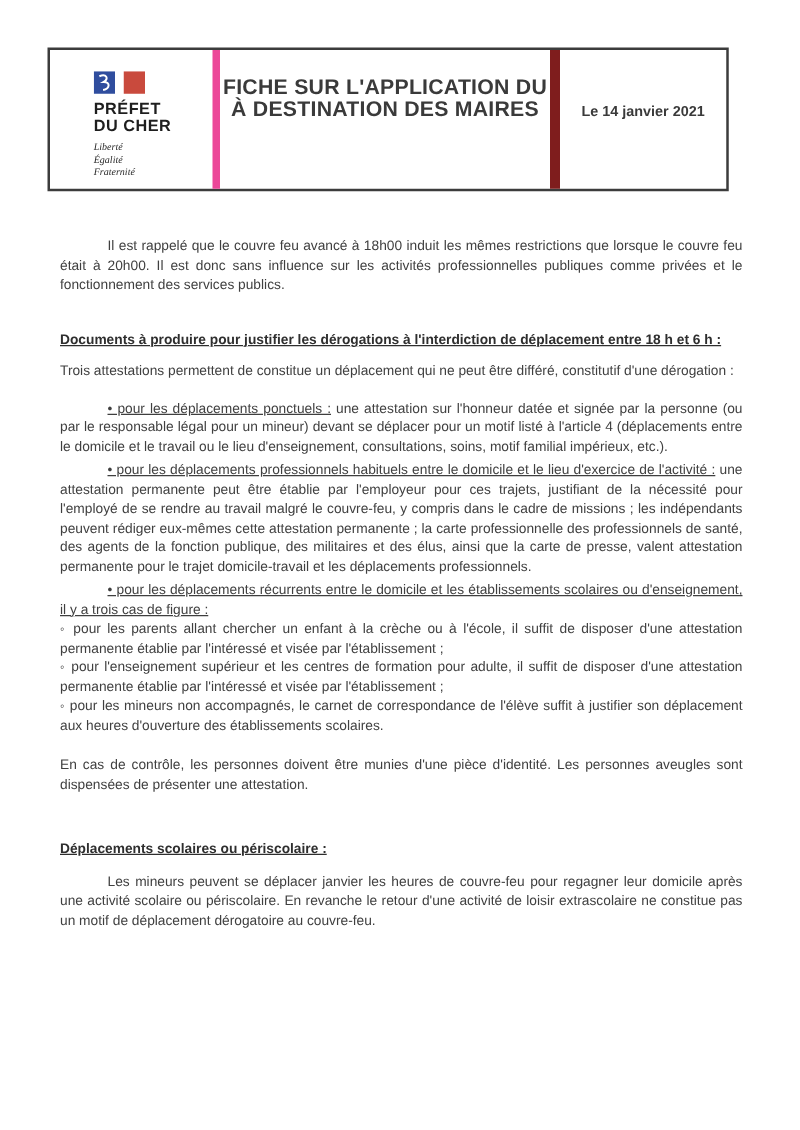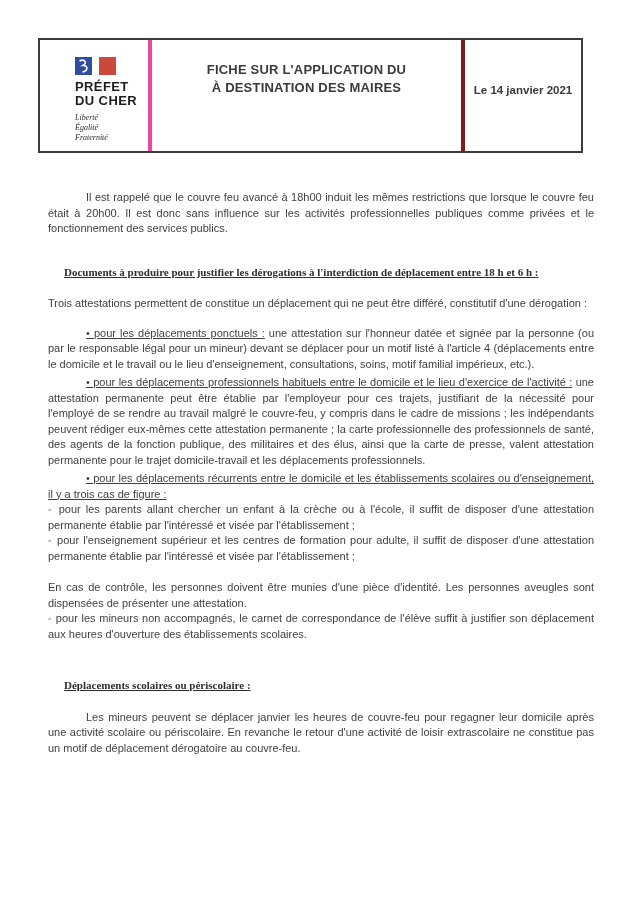--- a/index.html
+++ b/index.html
@@ -14,76 +14,75 @@
   .header-table{
     position:absolute;left:38px;top:38px;
     width:545px;height:115px;
     border:2px solid #3c3c3c;
     box-sizing:border-box;
     display:flex;
     background:#fff;
   }
   .cell{box-sizing:border-box;}
   .cell-logo{
-    width:112px;
-    border-right:4px solid #ec4899;
+    width:136px;
+    border-right:6px solid #ec4899;
     padding:17px 0 0 35px;
   }
   .flag{display:block;margin-bottom:4px;}
   .prefet-name{
     font-weight:bold;
     font-size:13px;
     line-height:14px;
     letter-spacing:.4px;
     color:#1e1e1e;
   }
   .motto{
     margin-top:5px;
     font-family:"Liberation Serif", serif;
     font-style:italic;
     font-size:8px;
     line-height:10px;
     color:#2a2a2a;
   }
   .cell-title{
     flex:1;
-    border-right:4px solid #7f1d1d;
+    border-right:8px solid #7f1d1d;
     text-align:center;
     padding-top:21px;
     font-weight:bold;
-    font-size:13px;
+    font-size:17px;
     line-height:18px;
     letter-spacing:.2px;
     color:#3a3a3a;
   }
   .cell-date{
-    width:116px;
+    width:133px;
     display:flex;align-items:center;justify-content:center;
     font-weight:bold;
     font-size:11.5px;
     color:#3a3a3a;
     padding-bottom:12px;
   }
   
   .doc-body{
     position:absolute;left:48px;top:190px;width:546px;
     font-size:11px;
     line-height:15.5px;
     color:#3f3f3f;
     text-align:justify;
   }
   .para{margin:0;}
   .indent{text-indent:38px;}
   .u{text-decoration:underline;}
   .heading{
-    margin:16px;
+    margin:0;
     font-weight:bold;
     color:#2e2e2e;
     text-decoration:underline;
-    font-family:Liberation Serif, serif;
   }
   .mt-28{margin-top:28px;}
   .mt-10{margin-top:10px;}
   .mt-14{margin-top:14px;}
   .mt-3{margin-top:3px;}
   .mt-7{margin-top:7px;}
   .mt-16{margin-top:16px;}
   .mt-36{margin-top:36px;}
   .mt-11{margin-top:11px;}
   .subbullet{margin:0;}
@@ -134,22 +133,22 @@
     <p class="para indent mt-14"><span class="u">• pour les déplacements ponctuels :</span><span> une attestation sur l'honneur datée et signée par la personne (ou par le responsable légal pour un mineur) devant se déplacer pour un motif listé à l'article 4 (déplacements entre le domicile et le travail ou le lieu d'enseignement, consultations, soins, motif familial impérieux, etc.).</span></p>
 
     <p class="para indent mt-3"><span class="u">• pour les déplacements professionnels habituels entre le domicile et le lieu d'exercice de l'activité :</span><span> une attestation permanente peut être établie par l'employeur pour ces trajets, justifiant de la nécessité pour l'employé de se rendre au travail malgré le couvre-feu, y compris dans le cadre de missions ; les indépendants peuvent rédiger eux-mêmes cette attestation permanente ; la carte professionnelle des professionnels de santé, des agents de la fonction publique, des militaires et des élus, ainsi que la carte de presse, valent attestation permanente pour le trajet domicile-travail et les déplacements professionnels.</span></p>
 
     <p class="para indent mt-3"><span class="u">• pour les déplacements récurrents entre le domicile et les établissements scolaires ou d'enseignement, il y a trois cas de figure :</span><span></span></p>
 
     <p class="para subbullet mt-7"><span class="sub-marker">◦</span> <span>pour les parents allant chercher un enfant à la crèche ou à l'école, il suffit de disposer d'une attestation permanente établie par l'intéressé et visée par l'établissement ;</span></p>
 
     <p class="para subbullet"><span class="sub-marker">◦</span> <span>pour l'enseignement supérieur et les centres de formation pour adulte, il suffit de disposer d'une attestation permanente établie par l'intéressé et visée par l'établissement ;</span></p>
 
+    <p class="para subbullet"><span class="sub-marker">◦</span> <span>pour les mineurs non accompagnés, le carnet de correspondance de l'élève suffit à justifier son déplacement aux heures d'ouverture des établissements scolaires.</span></p>
+
     <p class="para mt-16">En cas de contrôle, les personnes doivent être munies d'une pièce d'identité. Les personnes aveugles sont dispensées de présenter une attestation.</p>
-
-    <p class="para subbullet"><span class="sub-marker">◦</span> <span>pour les mineurs non accompagnés, le carnet de correspondance de l'élève suffit à justifier son déplacement aux heures d'ouverture des établissements scolaires.</span></p>
 
     <p class="heading mt-36">Déplacements scolaires ou périscolaire :</p>
 
     <p class="para indent mt-11">Les mineurs peuvent se déplacer janvier les heures de couvre-feu pour regagner leur domicile après une activité scolaire ou périscolaire. En revanche le retour d'une activité de loisir extrascolaire ne constitue pas un motif de déplacement dérogatoire au couvre-feu.</p>
 
   </div>
 </div>
 
 </body></html>

